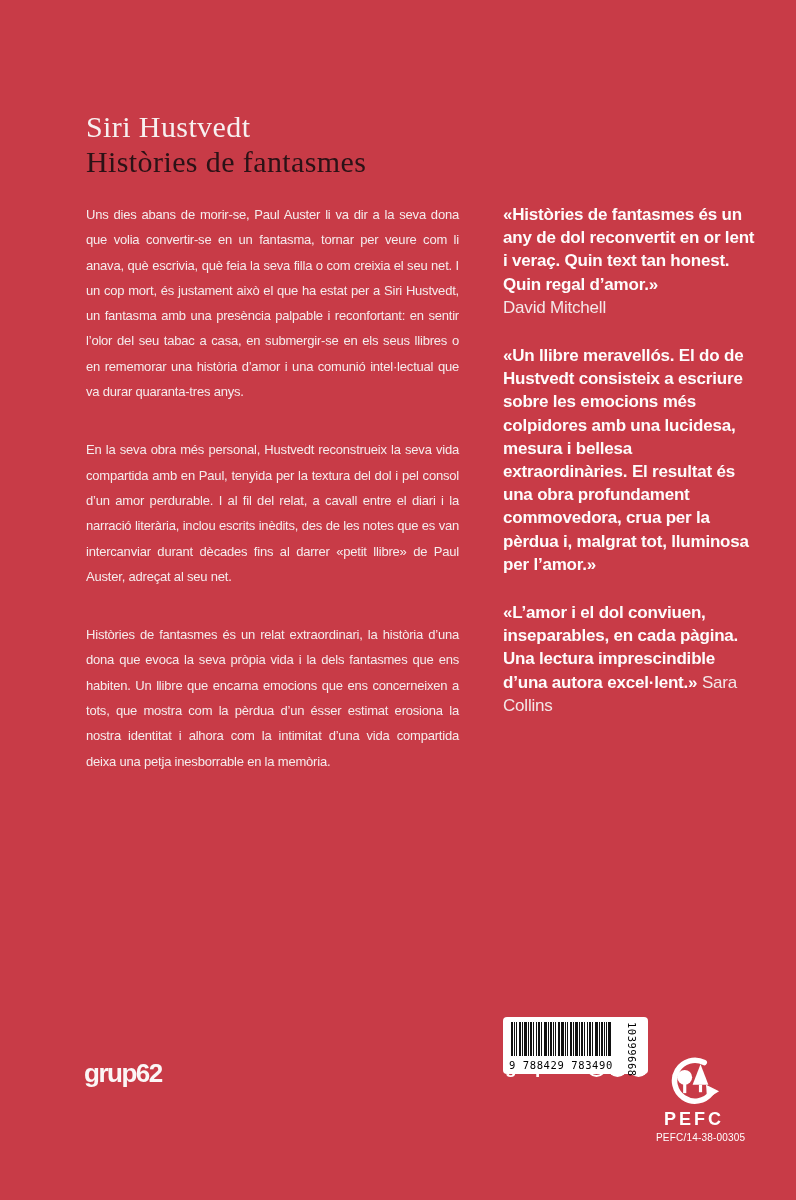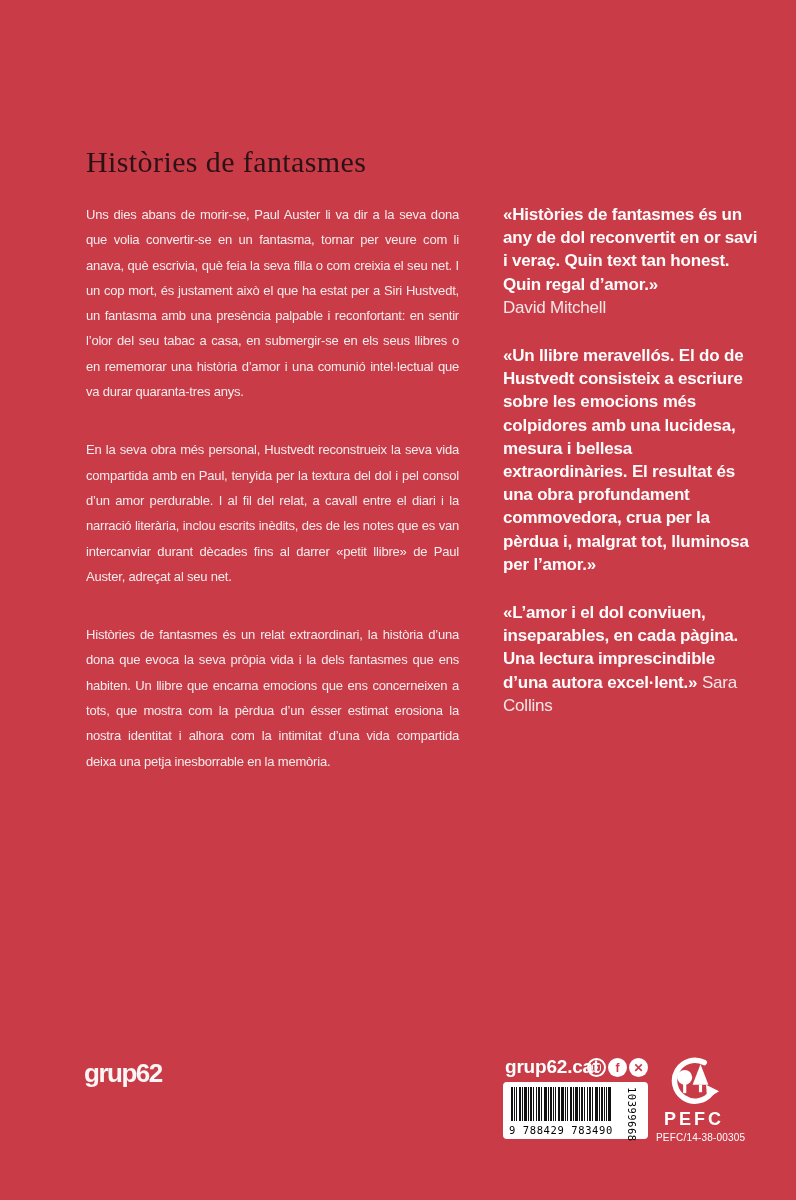--- a/index.html
+++ b/index.html
@@ -55,21 +55,21 @@
   .icon-ig {
     background:transparent; border:2.2px solid #ffffff; position:relative;
   }
   .ig-square {
     width:8.5px; height:8.5px; border:1.6px solid #ffffff; border-radius:2.5px;
     display:flex; align-items:center; justify-content:center;
   }
   .ig-dot { width:3px; height:3px; border-radius:50%; background:#ffffff; }
   
   .barcode-box {
-    position:absolute; left:503px; top:1082px; width:145px; height:57px;
+    position:absolute; left:503px; top:1017px; width:145px; height:57px;
     background:#ffffff; border-radius:4px;
   }
   .bars { position:absolute; left:8px; top:5px; width:100px; height:34px; }
   .isbn {
     position:absolute; left:6px; bottom:3px; width:108px;
     font-family:"DejaVu Sans Mono", monospace;
     font-size:10.5px; letter-spacing:0.6px; color:#000; white-space:nowrap;
   }
   .side-num {
     position:absolute; left:106px; top:22px; width:46px; height:12px;
@@ -81,31 +81,32 @@
   .pefc { position:absolute; left:656px; top:1056px; width:76px; text-align:center; color:#ffffff; }
   .pefc-mark { display:block; margin:0 auto; width:56px; height:52px; }
   .pefc-label { font-size:18px; font-weight:bold; letter-spacing:3px; margin-top:1px; }
   .pefc-code { font-size:10px; margin-top:2px; letter-spacing:0.2px; white-space:nowrap; }
 </style>
 </head>
 <body>
 
 <div class="cover">
 
+  <div class="author">Siri Hustvedt</div>
   <div class="book-title">Històries de fantasmes</div>
 
   <div class="synopsis">
     <p>Uns dies abans de morir-se, Paul Auster li va dir a la seva dona que volia convertir-se en un fantasma, tornar per veure com li anava, què escrivia, què feia la seva filla o com creixia el seu net. I un cop mort, és justament això el que ha estat per a Siri Hustvedt, un fantasma amb una presència palpable i reconfortant: en sentir l’olor del seu tabac a casa, en submergir-se en els seus llibres o en rememorar una història d’amor i una comunió intel·lectual que va durar quaranta-tres anys.</p>
     <p>En la seva obra més personal, Hustvedt reconstrueix la seva vida compartida amb en Paul, tenyida per la textura del dol i pel consol d’un amor perdurable. I al fil del relat, a cavall entre el diari i la narració literària, inclou escrits inèdits, des de les notes que es van intercanviar durant dècades fins al darrer «petit llibre» de Paul Auster, adreçat al seu net.</p>
     <p><span class="em">Històries de fantasmes</span><span> és un relat extraordinari, la història d’una dona que evoca la seva pròpia vida i la dels fantasmes que ens habiten. Un llibre que encarna emocions que ens concerneixen a tots, que mostra com la pèrdua d’un ésser estimat erosiona la nostra identitat i alhora com la intimitat d’una vida compartida deixa una petja inesborrable en la memòria.</span></p>
   </div>
 
   <div class="quotes">
     <div class="quote">
-      <span class="em">«Històries de fantasmes</span><span> és un any de dol reconvertit en or savi i veraç. Quin text tan honest. Quin regal d’amor.»</span>
+      <span class="em">«Històries de fantasmes</span><span> és un any de dol reconvertit en or lent i veraç. Quin text tan honest. Quin regal d’amor.»</span>
       <div class="attr">David Mitchell</div>
     </div>
     <div class="quote">
       <span>«Un llibre meravellós. El do de Hustvedt consisteix a escriure sobre les emocions més colpidores amb una lucidesa, mesura i bellesa extraordinàries. El resultat és una obra profundament commovedora, crua per la pèrdua i, malgrat tot, lluminosa per l’amor.»</span>
     </div>
     <div class="quote">
       <span>«L’amor i el dol conviuen, inseparables, en cada pàgina. Una lectura imprescindible d’una autora excel·lent.»</span>
       <span class="attr-inline">Sara Collins</span>
     </div>
   </div>

